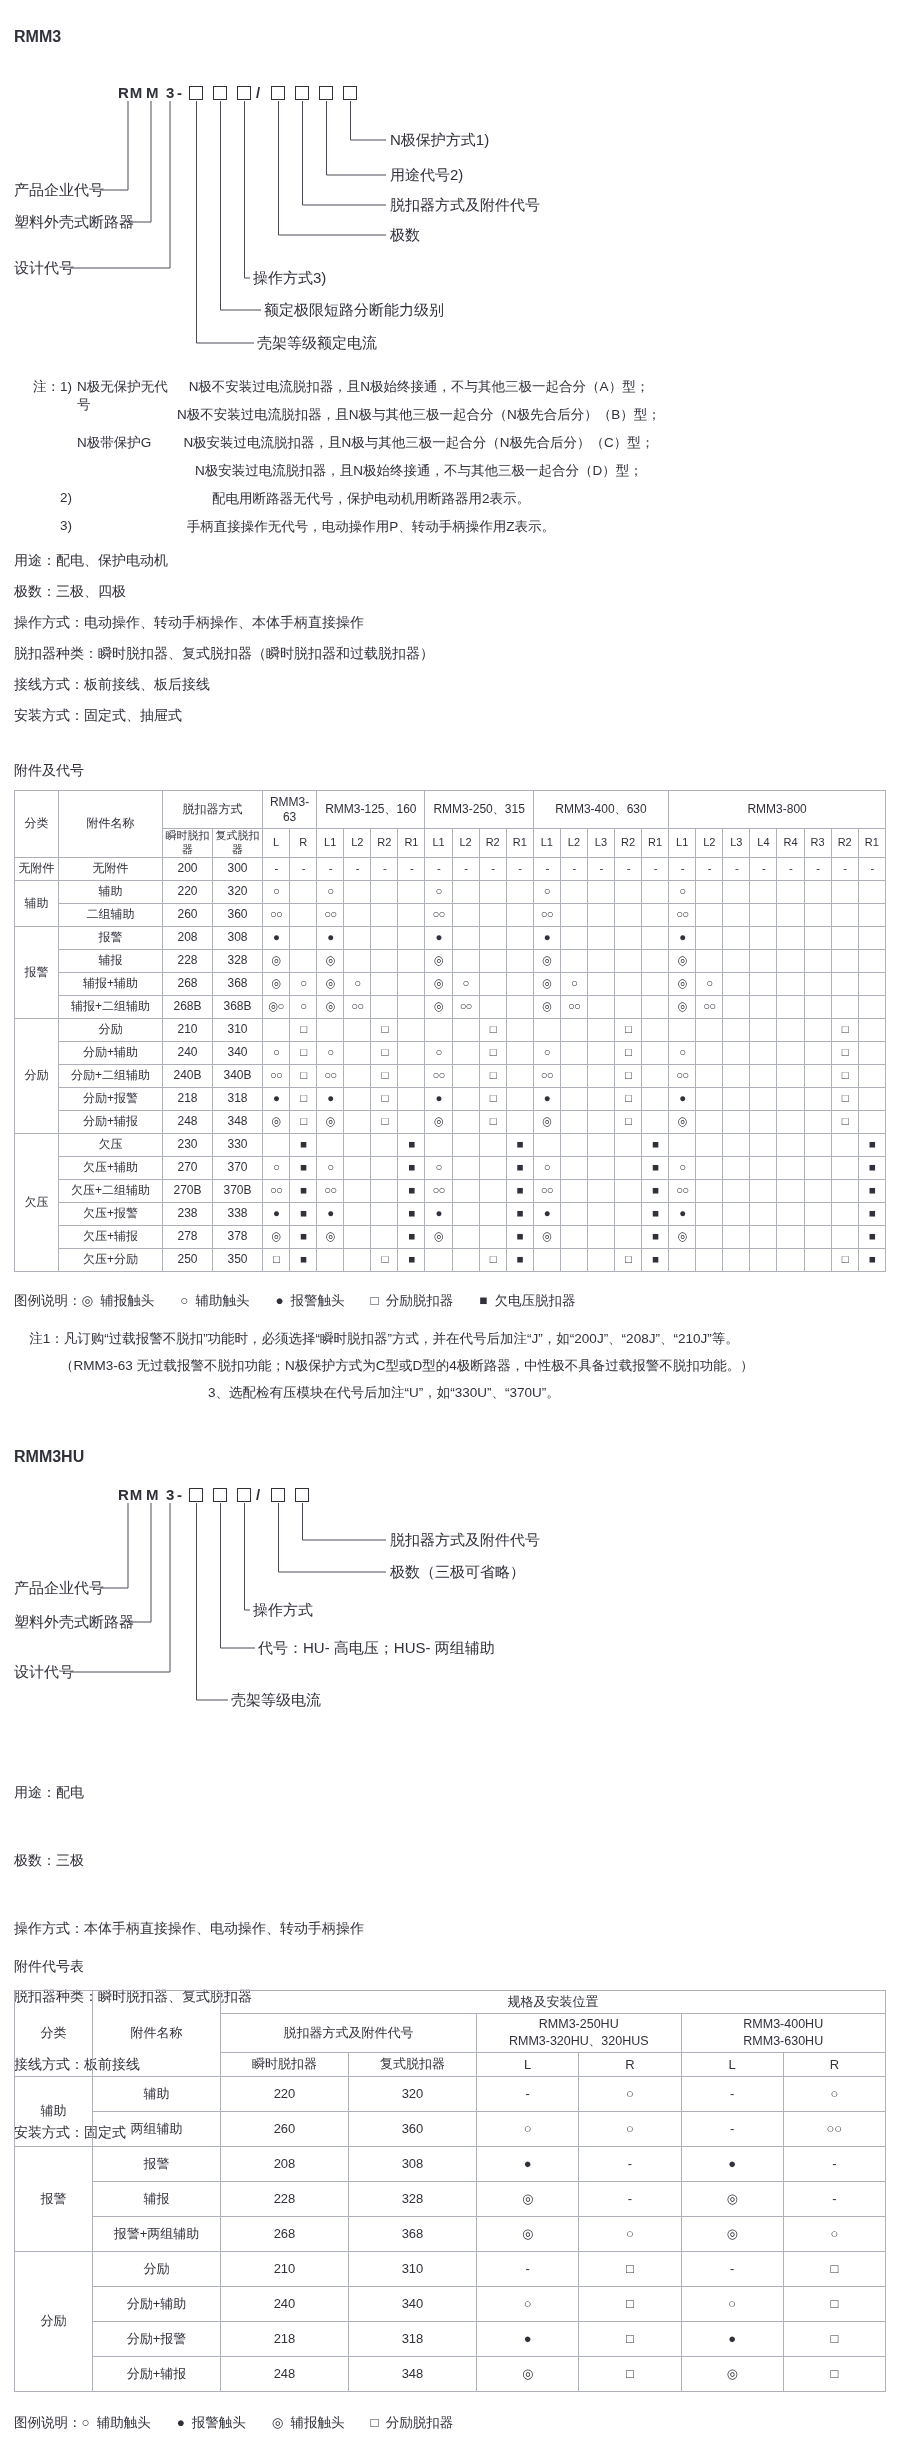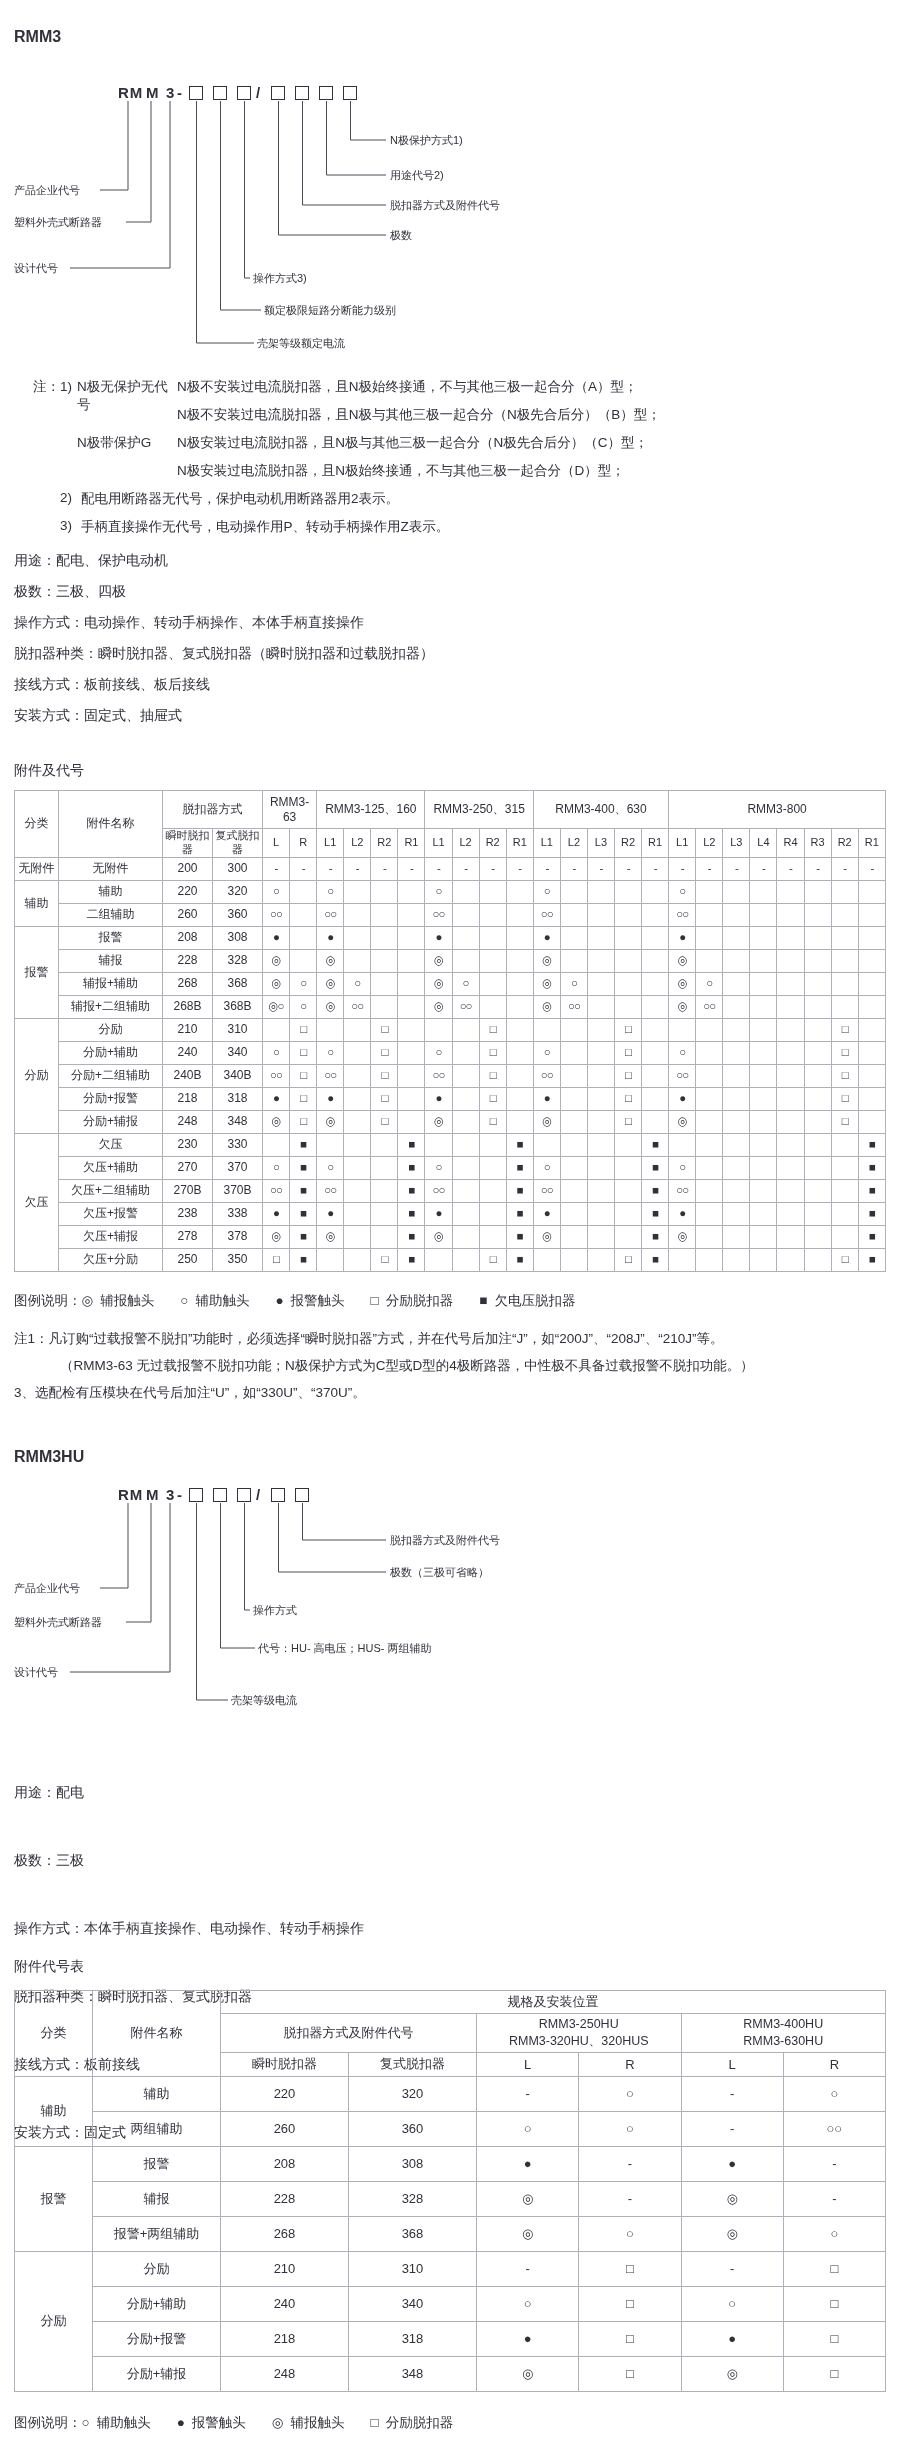--- a/index.html
+++ b/index.html
@@ -5,46 +5,46 @@
   * { box-sizing: border-box; }
   body { margin:0; background:#fff; }
   .page { position:relative; width:900px; height:2443px; background:#fff; color:#30313b;
           font-family:"Liberation Sans","DejaVu Sans",sans-serif; overflow:hidden; }
   .h-title { position:absolute; left:14px; font-size:16px; font-weight:bold; }
   .sec-title { position:absolute; left:14px; font-size:14px; }
   .diagram { position:absolute; left:0; width:900px; }
   .diagram svg { position:absolute; left:0; top:0; }
   .code-t { position:absolute; top:24px; font-size:15px; font-weight:bold; letter-spacing:1px; white-space:nowrap; }
   .code-box { position:absolute; top:26px; width:14px; height:14px; border:1.5px solid #30313b; background:#fff; }
-  .dlabel { position:absolute; font-size:11px; line-height:18px; white-space:nowrap; }
+  .dlabel { position:absolute; font-size:15px; line-height:18px; white-space:nowrap; }
   .notes { position:absolute; left:14px; font-size:13.5px;margin-left:19px; }
   .nline { display:flex; height:28px; }
   .nc0 { width:44px; flex:none; }
   .nc1 { width:100px; flex:none; }
   .nc0b { width:48px; flex:none; padding-left:27px; }
-  .nc2 { flex:1; white-space:nowrap; }
+  .nc2 { flex:1; white-space:nowrap;text-align:center; }
   .props { position:absolute; left:14px; font-size:14px; }
   .props > div { height:31px; }
   .props.p2 > div { height:32px;margin-top:36px; }
   .abs { position:absolute; }
   table { border-collapse:collapse; table-layout:fixed; width:872px; }
   th, td { border:1px solid #aeb1b9; font-weight:normal; text-align:center; vertical-align:middle; }
   .t1 th, .t1 td { padding:1px; font-size:12px; line-height:1.25; }
   .t1 thead tr:first-child th { height:38px; }
   .t1 th.sub { font-size:11px; height:19px; padding:0; }
   .t1 tbody td { height:23px; }
   .t1 td.sym { font-size:11.5px; letter-spacing:-1px; padding:0; }
   .t2 th, .t2 td { padding:2px; font-size:13px; }
   .t2 thead div { font-size:12.5px; line-height:1.35; }
   .t2 th.sub { height:24px; }
   .t2 tbody td { height:35px; }
   .legend { position:absolute; left:14px; font-size:13.5px; white-space:nowrap; }
   .legend .li { margin-right:26px; }
   .legend .lsym { margin-right:7px; }
-  .fnotes { position:absolute; left:14px; font-size:13.5px; line-height:27px; }
+  .fnotes { position:absolute; left:14px; font-size:13.5px; line-height:27px;text-align:center; }
   .fnotes > div { white-space:nowrap; }
   .fnotes > div:nth-child(2) { padding-left:46px; }
 </style>
 </head>
 <body>
 
 <div class="page">
 
   <div class="h-title" style="top:28px">RMM3</div>
 

